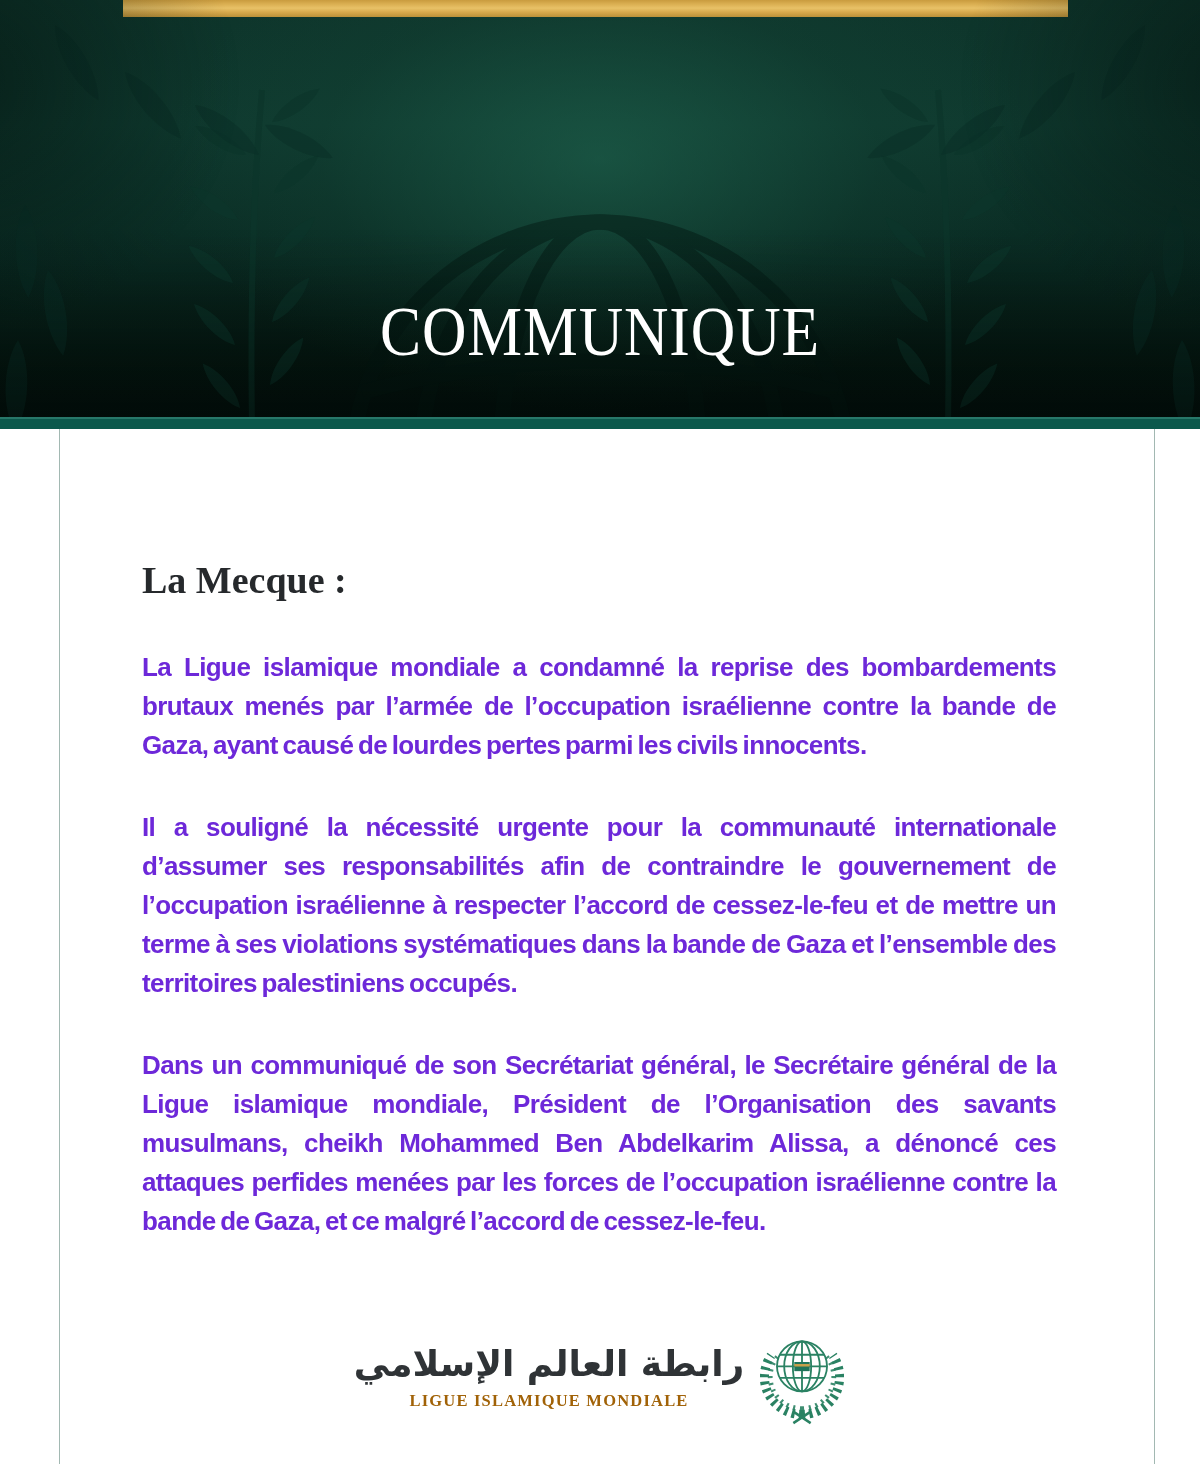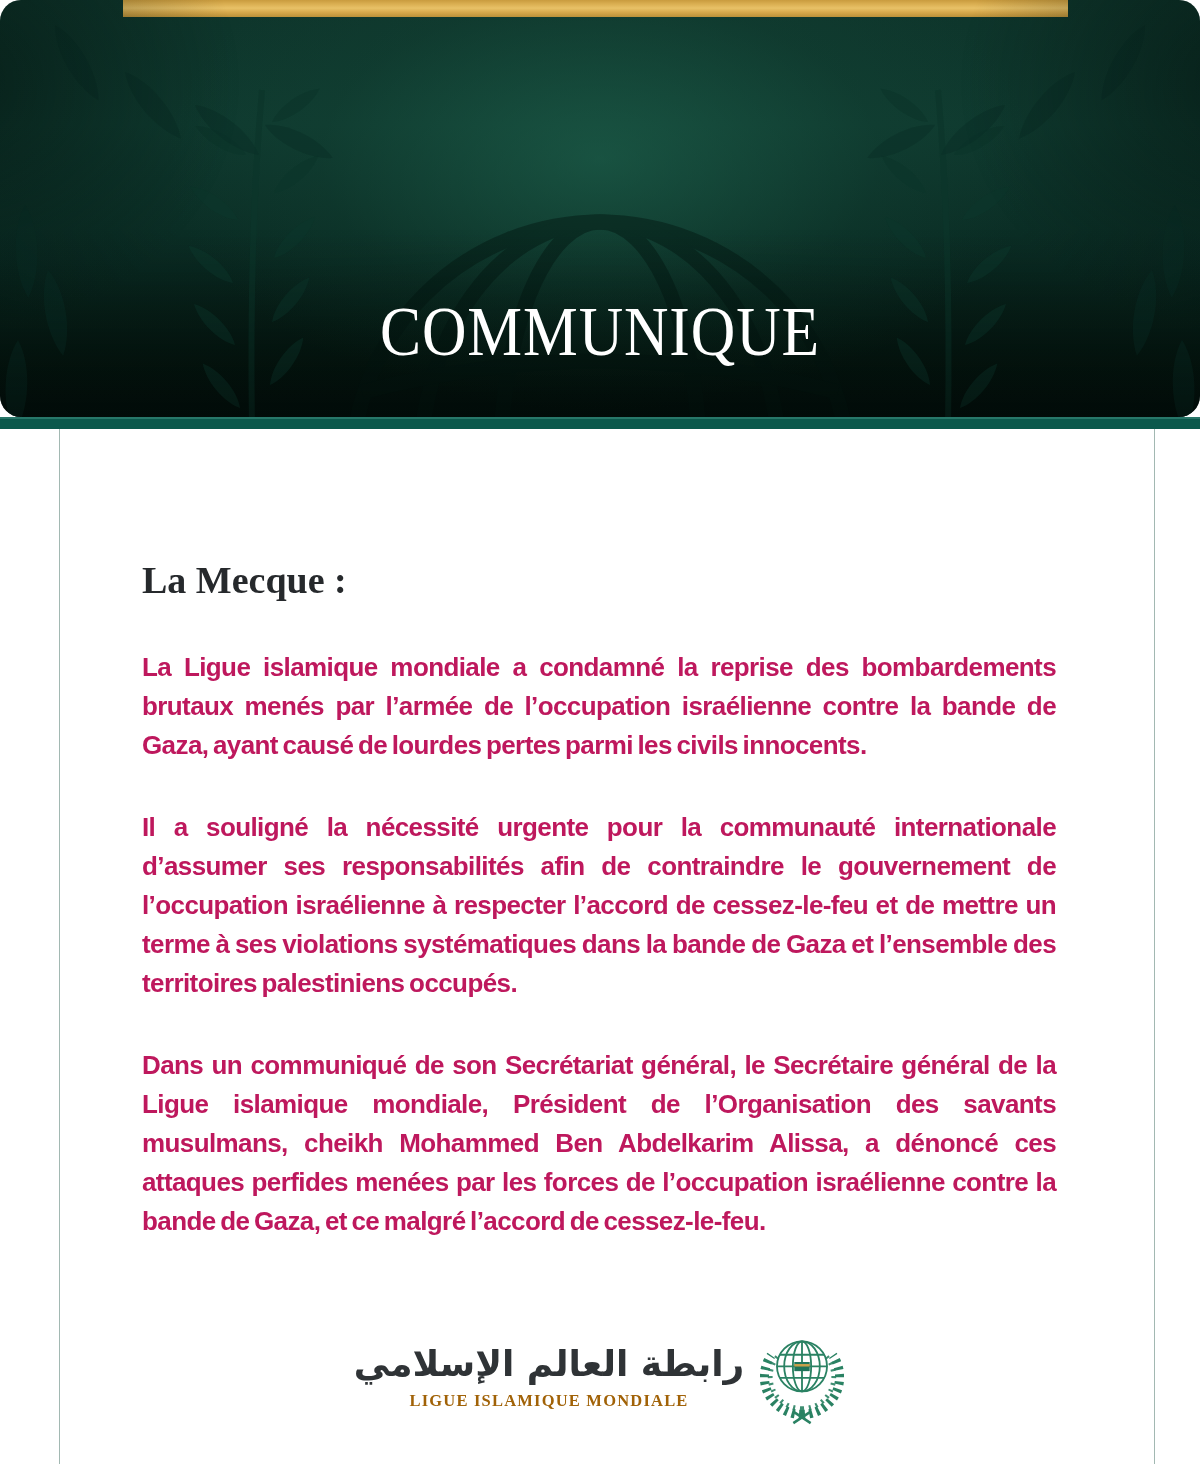--- a/index.html
+++ b/index.html
@@ -6,21 +6,20 @@
   body{
     width:1200px;height:1464px;position:relative;overflow:hidden;
     background:#ffffff;font-family:"Liberation Sans",sans-serif;
   }
   
   .header{
     position:absolute;left:0;top:0;width:1200px;height:417px;overflow:hidden;
     background:
       radial-gradient(ellipse 620px 360px at 50% 38%, rgba(35,110,86,0.50) 0%, rgba(20,70,55,0.25) 45%, rgba(0,0,0,0) 70%),
       linear-gradient(180deg,#0E352B 0%, #0F3A2F 30%, #0A2B23 62%, #051811 88%, #03100C 100%);
-    border-radius: 21px;
   }
   .header::after{ 
     content:"";position:absolute;inset:0;
     background:
       radial-gradient(ellipse 500px 420px at -5% 20%, rgba(2,12,9,0.55), rgba(0,0,0,0) 60%),
       radial-gradient(ellipse 500px 420px at 105% 20%, rgba(2,12,9,0.55), rgba(0,0,0,0) 60%),
       linear-gradient(180deg, rgba(0,0,0,0) 55%, rgba(1,8,6,0.55) 100%);
   }
   .deco{position:absolute;inset:0;}
   .gold-bar{
@@ -46,21 +45,21 @@
     box-sizing:border-box;
   }
   .card-inner{padding:128px 98px 0 82px;}
   .location-heading{
     font-family:"Liberation Serif",serif;font-weight:bold;
     font-size:38px;line-height:46px;color:#26292C;margin:0 0 45px 0;
   }
   .body-copy p{
     font-size:26px;line-height:39px;font-weight:bold;
     letter-spacing:-0.6px;word-spacing:-2px;
-    color:#be185d;text-align:justify;margin:0 0 43px 0;
+    color:#6d28d9;text-align:justify;margin:0 0 43px 0;
   }
   
   .logo{
     margin-top:82px;display:flex;justify-content:center;align-items:center;gap:16px;
   }
   .logo-text{display:flex;flex-direction:column;align-items:center;}
   .logo-arabic{
     font-family:"DejaVu Sans",sans-serif;font-weight:bold;
     font-size:36px;line-height:48px;color:#2F3336;direction:rtl;
   }

